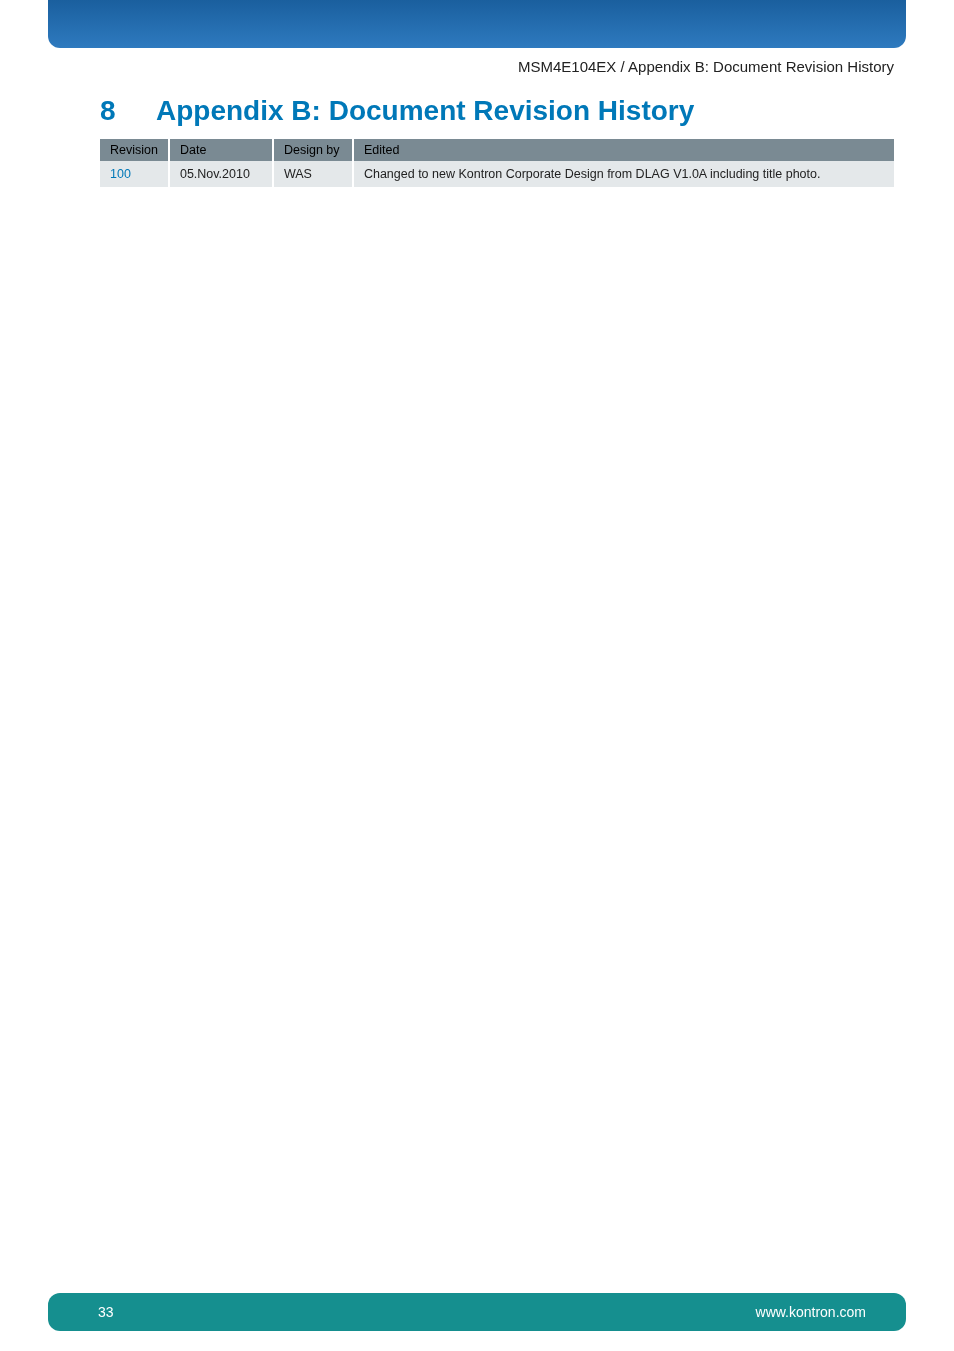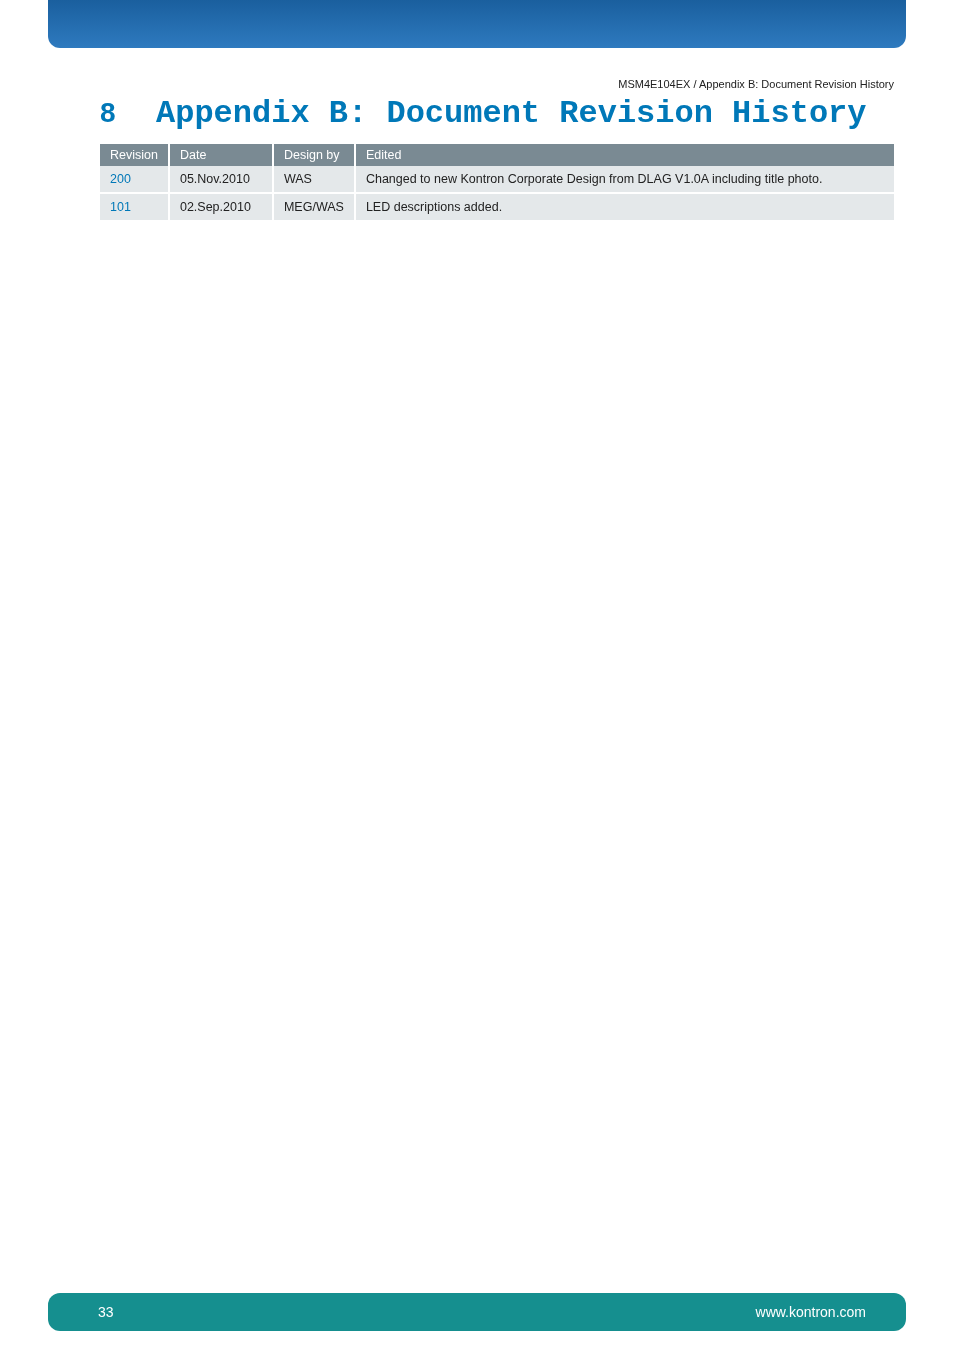--- a/index.html
+++ b/index.html
@@ -26,55 +26,53 @@
       left: 48px;
       right: 48px;
       height: 48px;
       background: linear-gradient(to bottom, #1a5f9e 0%, #2e7abf 100%);
       border-radius: 0 0 12px 12px;
     }
     .header-breadcrumb {
       position: absolute;
       top: 58px;
       right: 60px;
-      font-size: 11px;
+      font-size: 15px;
       color: #222;
-      margin-top: 20px;
     }
     .content {
       position: absolute;
       top: 95px;
       left: 100px;
       right: 60px;
     }
     .section-heading {
       display: flex;
       align-items: baseline;
       margin-bottom: 12px;
     }
     .section-number {
       color: #0078b8;
       font-size: 28px;
       font-weight: bold;
       width: 56px;
     }
     .section-title {
       color: #0078b8;
-      font-size: 32px;
+      font-size: 28px;
       font-weight: bold;
-      font-family: Liberation Mono, monospace;
     }
     table.revision-table {
       width: 100%;
       border-collapse: collapse;
       font-size: 12.5px;
     }
     table.revision-table thead tr {
       background: #7a8a93;
-      color: #ffffff;
+      color: #000000;
     }
     table.revision-table th {
       text-align: left;
       font-weight: normal;
       padding: 4px 10px;
       border-right: 2px solid #ffffff;
       font-size: 12.5px;
     }
     table.revision-table th:last-child {
       border-right: none;
@@ -138,30 +136,24 @@
       <thead>
         <tr>
           <th class="col-revision">Revision</th>
           <th class="col-date">Date</th>
           <th class="col-edited">Design by</th>
           <th>Edited</th>
         </tr>
       </thead>
       <tbody>
         <tr>
-          <td>200</td>
+          <td>100</td>
           <td>05.Nov.2010</td>
           <td>WAS</td>
           <td>Changed to new Kontron Corporate Design from DLAG V1.0A including title photo.</td>
-        </tr>
-        <tr>
-          <td>101</td>
-          <td>02.Sep.2010</td>
-          <td>MEG/WAS</td>
-          <td>LED descriptions added.</td>
         </tr>
       </tbody>
     </table>
   </div>
 
   <div class="footer-bar">
     <span class="footer-left">33</span>
     <span class="footer-right">www.kontron.com</span>
   </div>
 

